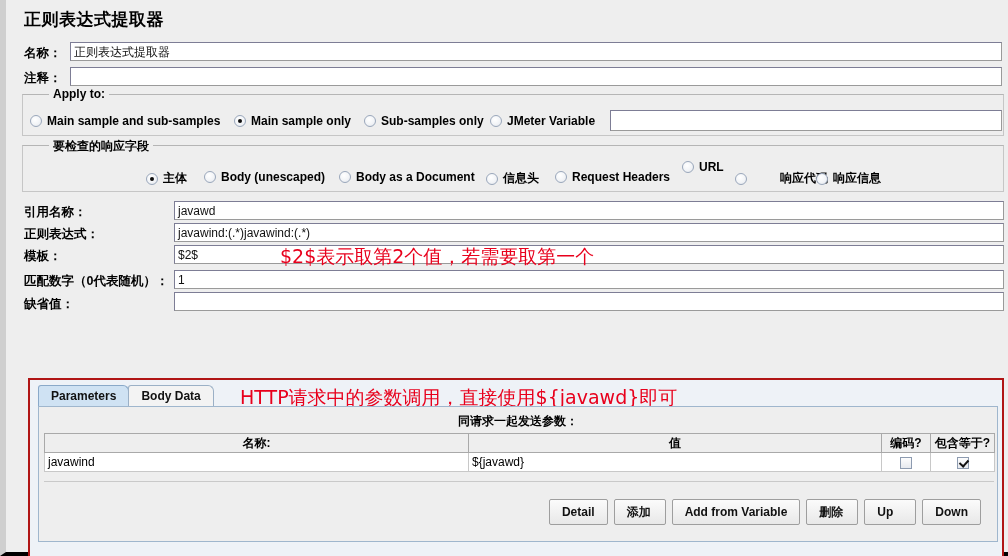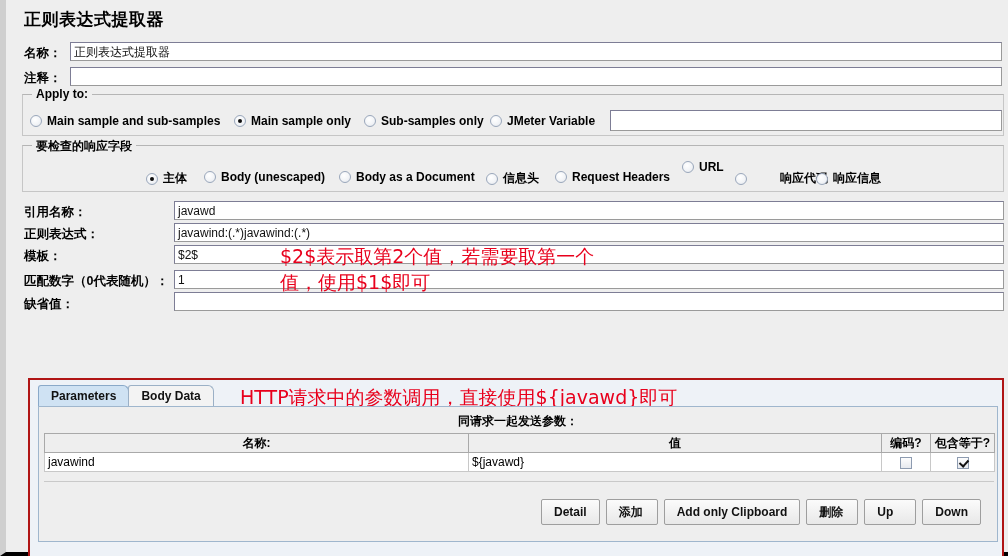--- a/index.html
+++ b/index.html
@@ -56,21 +56,21 @@
   }
   
   .groupbox {
     position: absolute;
     border: 1px solid #c6c6c6;
     border-top: 1px solid #b5b5b5;
     background: #eeeeee;
   }
   .groupbox .legend {
     position: absolute;
-    top: -8px; left: 9px;
+    top: -8px; left: 26px;
     background: #eeeeee;
     padding: 0 4px;
     font-weight: bold;
     font-size: 12px;
     white-space: nowrap;
   }
   
   .radio-item {
     position: absolute;
     display: flex;
@@ -303,21 +303,20 @@
     <div class="row-label" style="left:12px; top:248px;">模板：</div>
     <div class="tfield" style="left:162px; top:245px; width:830px; height:19px;">$2$</div>
 
     <div class="row-label" style="left:12px; top:273px;">匹配数字（0代表随机）：</div>
     <div class="tfield" style="left:162px; top:270px; width:830px; height:19px;">1</div>
 
     <div class="row-label" style="left:12px; top:296px;">缺省值：</div>
     <div class="tfield" style="left:162px; top:292px; width:830px; height:19px;"></div>
 
     <div class="annot" style="left:268px; top:244px; font-size:19px;">$2$表示取第2个值，若需要取第一个</div>
-    <div class="annot" style="left:268px; top:270px; font-size:19px;">值，使用$1$即可</div>
 
     <div class="subpanel" style="left:16px; top:378px; width:976px; height:194px;">
 
       <div class="tabstrip">
         <div class="tab active">Parameters</div>
         <div class="tab">Body Data</div>
       </div>
 
       <div class="annot" style="left:210px; top:5px; font-size:19px;">HTTP请求中的参数调用，直接使用${javawd}即可</div>
 
@@ -352,21 +351,21 @@
               </td>
             </tr>
           </tbody>
         </table>
 
         <div class="sep-line" style="left:5px; top:74px; width:950px;"></div>
 
         <div class="btnbar" style="right:16px; top:92px;">
           <div class="btn">Detail</div>
           <div class="btn">添加</div>
-          <div class="btn">Add only Clipboard</div>
+          <div class="btn">Add from Variable</div>
           <div class="btn">删除</div>
           <div class="btn">Up</div>
           <div class="btn">Down</div>
         </div>
       </div>
     </div>
 
   </div>
 </div>
 

